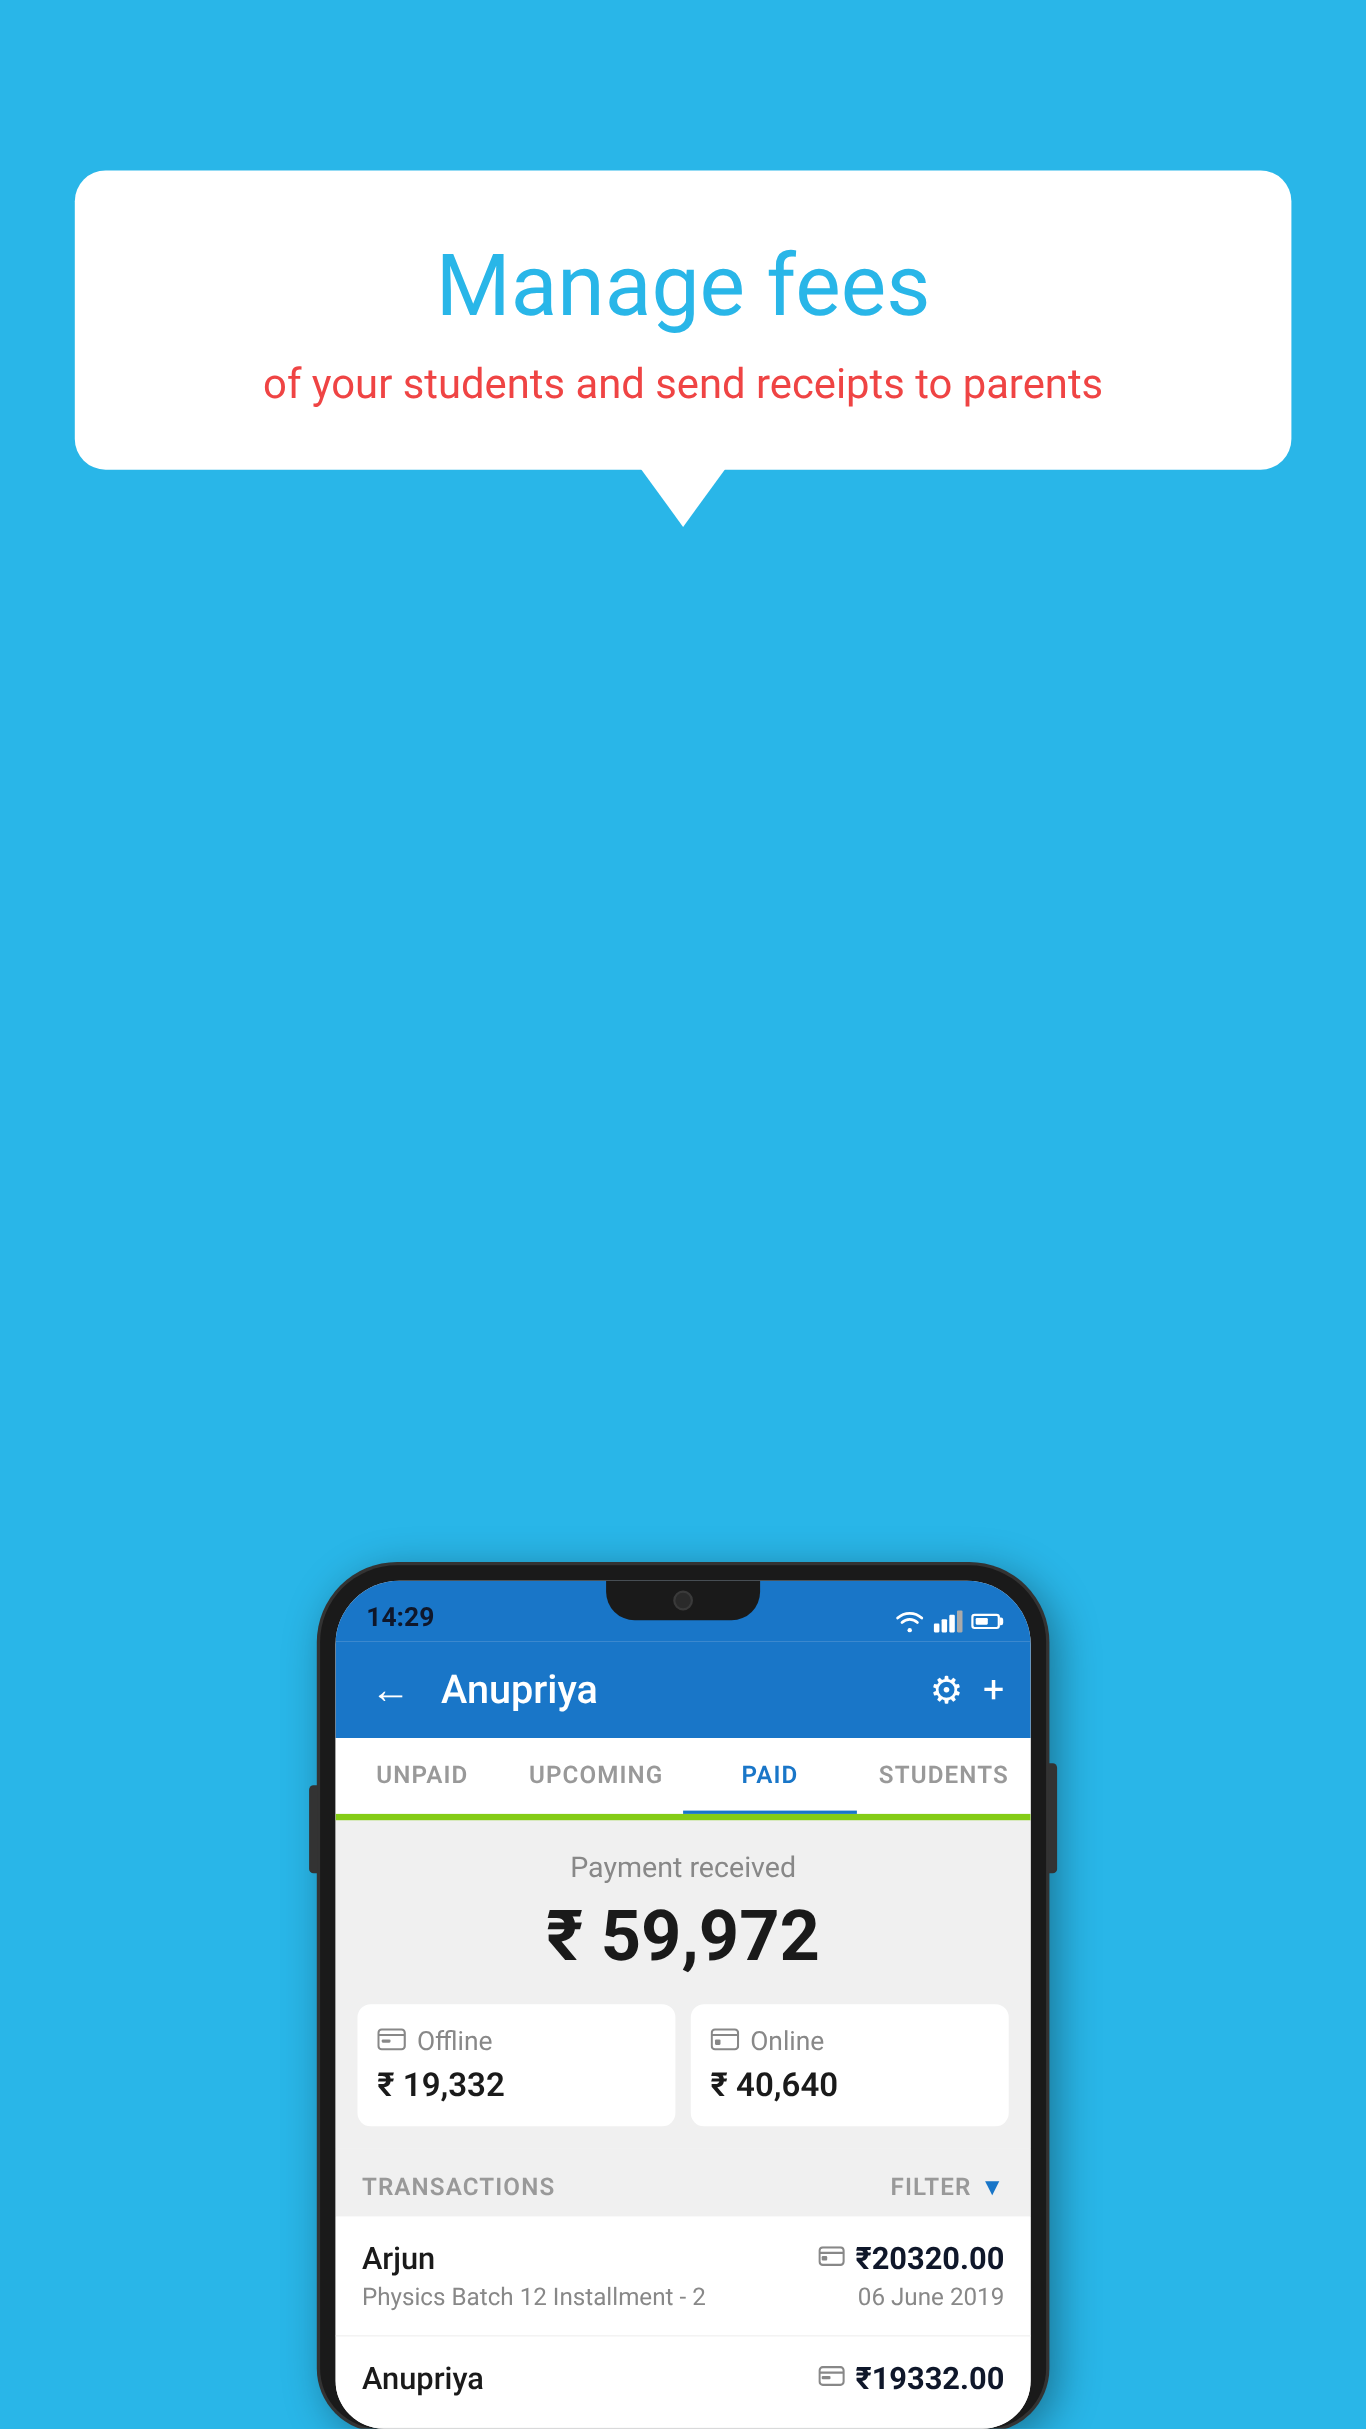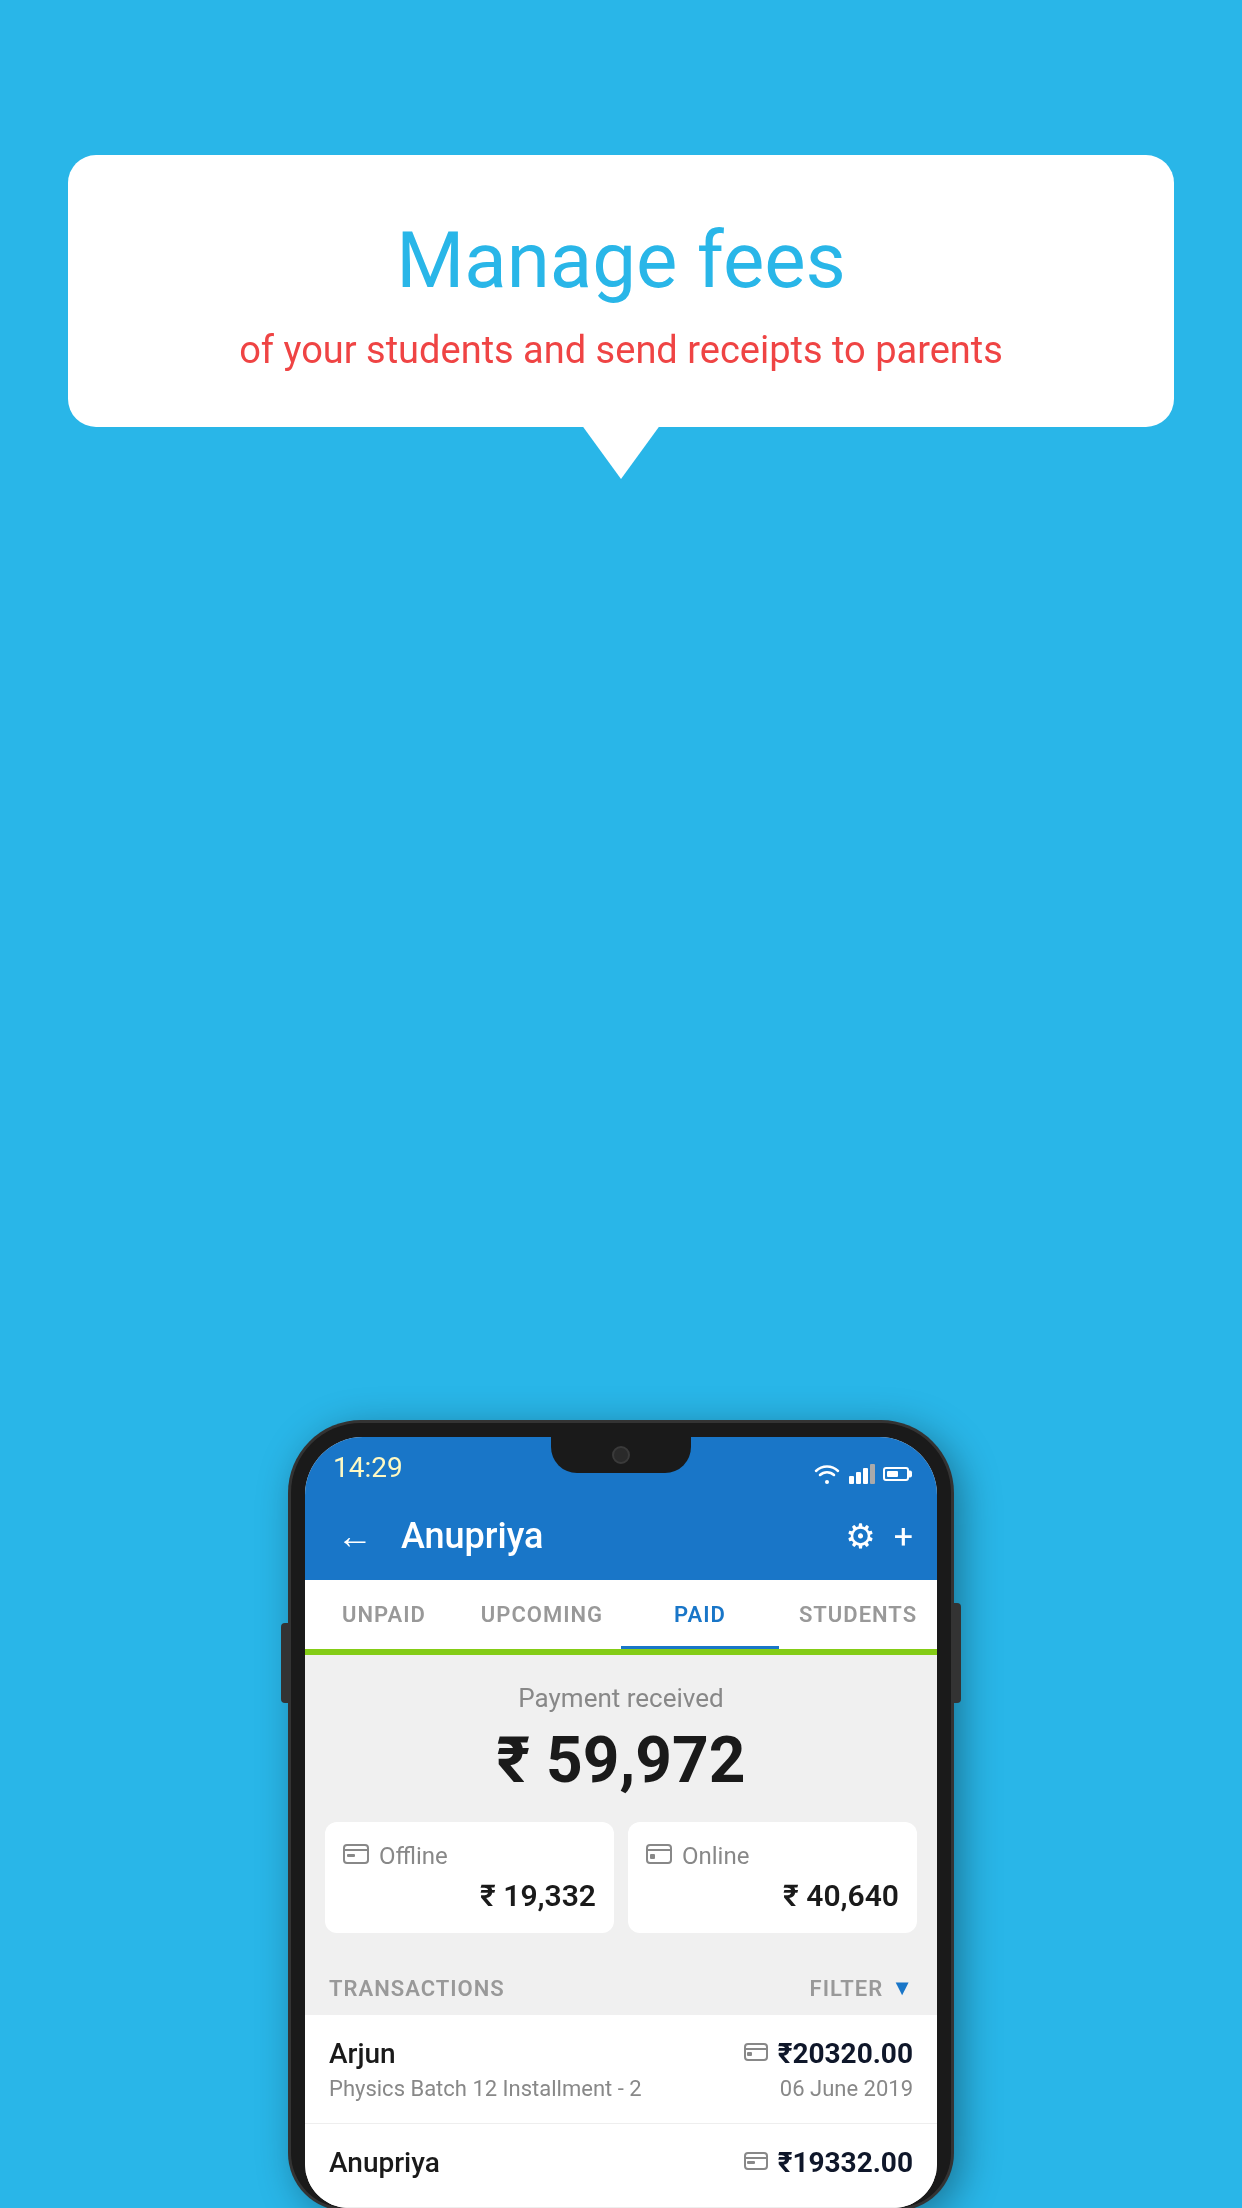--- a/index.html
+++ b/index.html
@@ -135,23 +135,23 @@
       background: #1976C8;
       height: 55px;
       display: flex;
       align-items: flex-end;
       justify-content: space-between;
       padding: 0 28px 8px;
       position: relative;
     }
 
     .status-time {
-      color: #fef9c3;
-      font-size: 28px;
-      font-weight: 400;
+      color: #0f172a;
+      font-size: 24px;
+      font-weight: 700;
     }
 
     .status-icons {
       display: flex;
       align-items: center;
       gap: 8px;
     }
 
     .signal-bars {
       display: flex;
@@ -336,21 +336,20 @@
 
     .card-type {
       color: #888;
       font-size: 24px;
     }
 
     .card-amount {
       color: #1a1a1a;
       font-size: 30px;
       font-weight: 600;
-      text-align: right;
     }
 
     
     .transactions-header {
       background: #f0f0f0;
       display: flex;
       justify-content: space-between;
       align-items: center;
       padding: 22px 24px 14px;
     }

